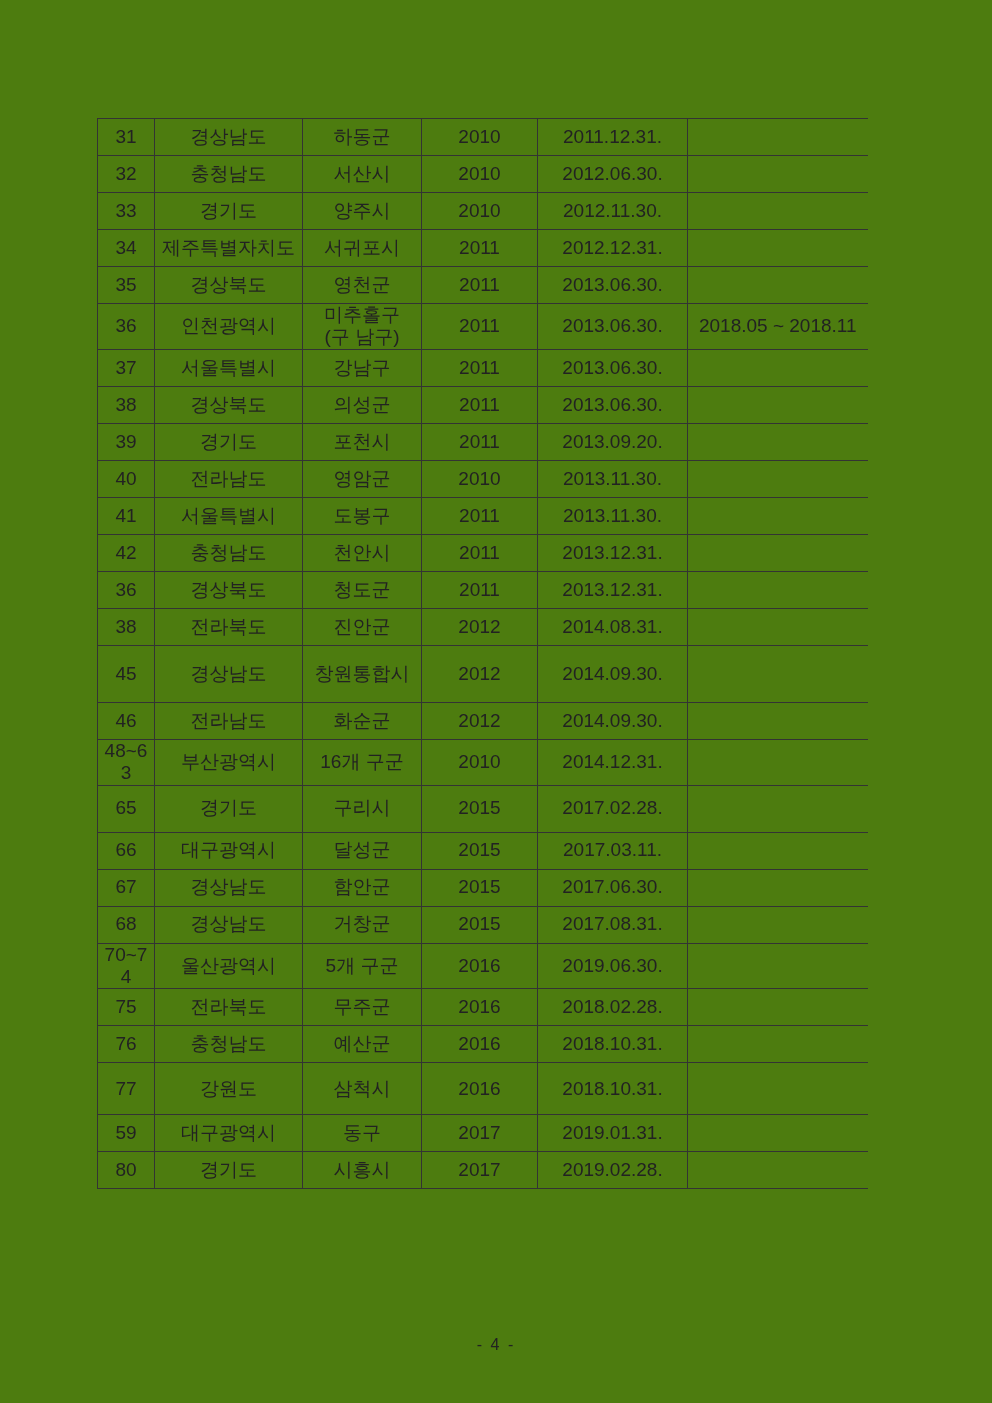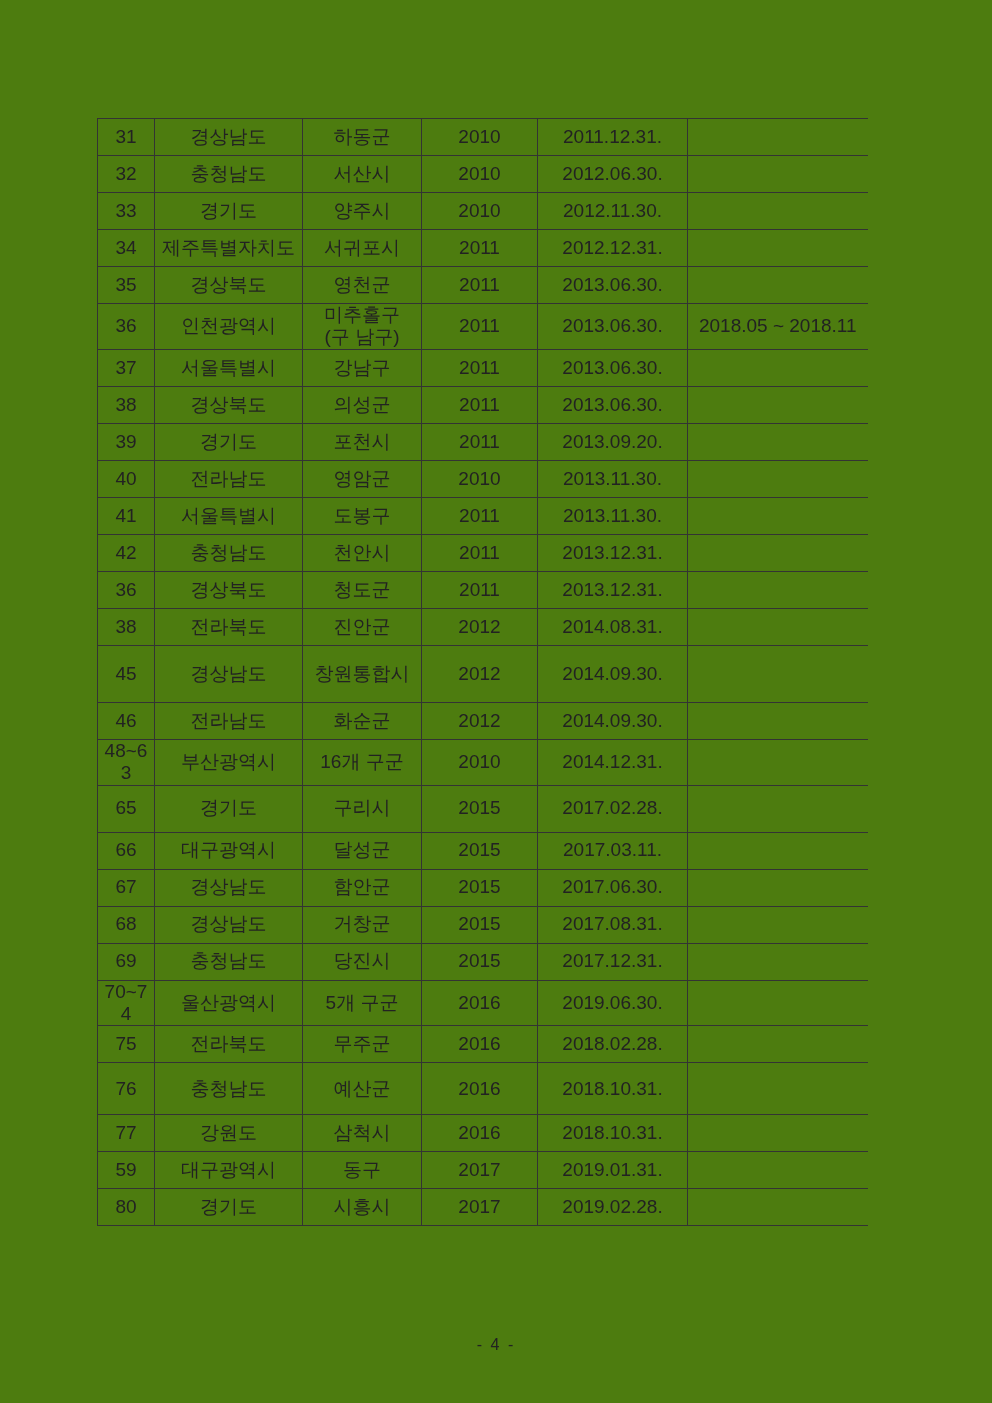--- a/index.html
+++ b/index.html
@@ -230,28 +230,20 @@
         </tr>
         <tr>
           <td class="col-no">68</td>
           <td class="col-region">경상남도</td>
           <td class="col-district">거창군</td>
           <td class="col-year">2015</td>
           <td class="col-date">2017.08.31.</td>
           <td class="col-note"></td>
         </tr>
         <tr>
-          <td class="col-no">69</td>
-          <td class="col-region">충청남도</td>
-          <td class="col-district">당진시</td>
-          <td class="col-year">2015</td>
-          <td class="col-date">2017.12.31.</td>
-          <td class="col-note"></td>
-        </tr>
-        <tr>
           <td class="col-no">70~74</td>
           <td class="col-region">울산광역시</td>
           <td class="col-district">5개 구군</td>
           <td class="col-year">2016</td>
           <td class="col-date">2019.06.30.</td>
           <td class="col-note"></td>
         </tr>
         <tr>
           <td class="col-no">75</td>
           <td class="col-region">전라북도</td>

